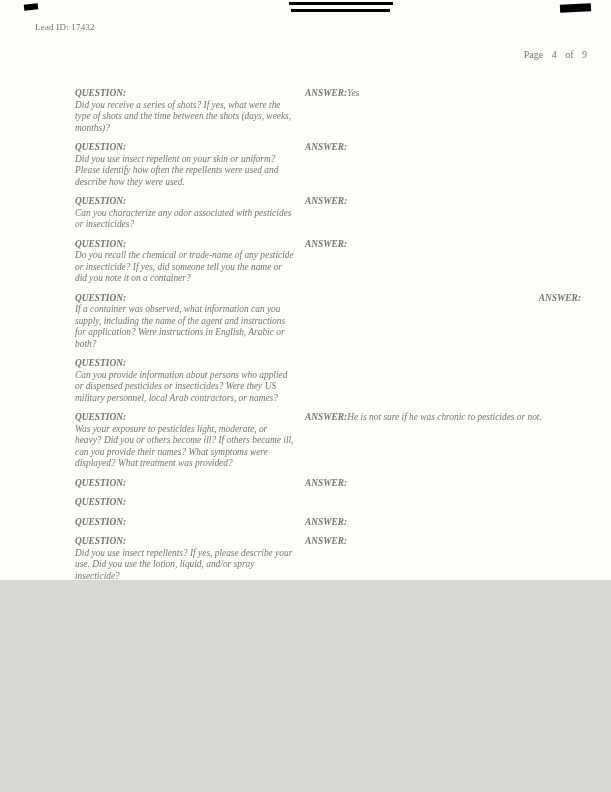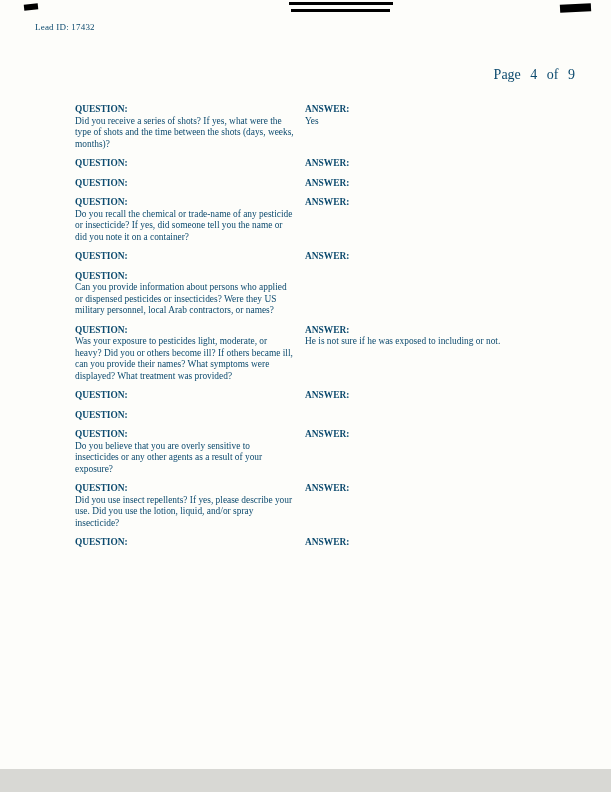--- a/index.html
+++ b/index.html
@@ -4,45 +4,45 @@
 <style>
   * { box-sizing: border-box; }
   html, body { margin: 0; padding: 0; }
   body {
     width: 611px; height: 792px;
     background: #d8d8d4;
     font-family: "Liberation Serif", "DejaVu Serif", serif;
   }
   .page {
     position: relative;
-    width: 611px; height: 769px;
+    width: 611px; height: 580px;
     background: #fdfdfa;
     overflow: hidden;
-    color: #0c4a6e;
+    color: #737373;
   }
   .lead-id {
     position: absolute; left: 35px; top: 22px;
     font-size: 9px; letter-spacing: 0.2px;
   }
   .page-num {
-    position: absolute; right: 36px; top: 49px;
-    font-size: 14px; word-spacing: 6px; margin-top: 18px;
+    position: absolute; right: 24px; top: 49px;
+    font-size: 10px; word-spacing: 6px;
   }
   .artifact { position: absolute; background: #000; }
   .artifact-blob-left  { left: 24px;  top: 4px; width: 14px; height: 6px; transform: rotate(-6deg); }
   .artifact-line-1     { left: 289px; top: 2px; width: 104px; height: 3px; }
   .artifact-line-2     { left: 291px; top: 9px; width: 99px;  height: 2.5px; }
   .artifact-blob-right { left: 560px; top: 4px; width: 31px; height: 8px; transform: rotate(-3deg); }
   .content {
-    position: absolute; left: 75px; top: 104px; width: 506px;
-    font-size: 9.4px; line-height: 11.5px;
+    position: absolute; left: 75px; top: 88px; width: 506px;
+    font-size: 9.4px; line-height: 11.5px; font-style: italic;
   }
   .qa-block { display: flex; margin-bottom: 8px; }
   .q-col { width: 230px; padding-right: 10px; }
-  .a-col { width: 276px; display: flex; flex-direction: column; }
+  .a-col { width: 276px; display: flex; flex-direction: row; }
   .qa-block.ans-end .a-col { justify-content: flex-end; }
   .q-label, .a-label { font-weight: bold; }
   .section-header {
     font-weight: bold; font-size: 9.6px;
     margin: 3px 0 4px -8px; letter-spacing: 0.2px;
   }
 </style>
 </head>
 <body>
 
@@ -66,29 +66,31 @@
       <div class="a-col">
         <div class="a-label">ANSWER:</div>
         <div class="a-text">Yes</div>
       </div>
     </section>
 
 
     <section class="qa-block">
       <div class="q-col">
         <div class="q-label">QUESTION:</div>
+        <div class="q-text">Did you use insect repellent on your skin or uniform? Please identify how often the repellents were used and describe how they were used.</div>
       </div>
       <div class="a-col">
         <div class="a-label">ANSWER:</div>
       </div>
     </section>
 
     <section class="qa-block">
       <div class="q-col">
         <div class="q-label">QUESTION:</div>
+        <div class="q-text">Can you characterize any odor associated with pesticides or insecticides?</div>
       </div>
       <div class="a-col">
         <div class="a-label">ANSWER:</div>
         <div class="a-text"></div>
       </div>
     </section>
 
     <section class="qa-block">
       <div class="q-col">
         <div class="q-label">QUESTION:</div>
@@ -96,20 +98,21 @@
       </div>
       <div class="a-col">
         <div class="a-label">ANSWER:</div>
         <div class="a-text"></div>
       </div>
     </section>
 
     <section class="qa-block ans-end">
       <div class="q-col">
         <div class="q-label">QUESTION:</div>
+        <div class="q-text">If a container was observed, what information can you supply, including the name of the agent and instructions for application?  Were instructions in English, Arabic or both?</div>
       </div>
       <div class="a-col">
         <div class="a-label">ANSWER:</div>
         <div class="a-text"></div>
       </div>
     </section>
 
     <section class="qa-block">
       <div class="q-col">
         <div class="q-label">QUESTION:</div>
@@ -121,21 +124,21 @@
       </div>
     </section>
 
     <section class="qa-block">
       <div class="q-col">
         <div class="q-label">QUESTION:</div>
         <div class="q-text">Was your exposure to pesticides light, moderate, or heavy?  Did you or others become ill?  If others became ill, can you provide their names?  What symptoms were displayed?  What treatment was provided?</div>
       </div>
       <div class="a-col">
         <div class="a-label">ANSWER:</div>
-        <div class="a-text">He is not sure if he was exposed to including or not.</div>
+        <div class="a-text">He is not sure if he was chronic to pesticides or not.</div>
       </div>
     </section>
 
     <section class="qa-block">
       <div class="q-col">
         <div class="q-label">QUESTION:</div>
       </div>
       <div class="a-col">
         <div class="a-label">ANSWER:</div>
         <div class="a-text"></div>
@@ -148,21 +151,20 @@
       </div>
       <div class="a-col">
         <div class="a-label"></div>
         <div class="a-text"></div>
       </div>
     </section>
 
     <section class="qa-block">
       <div class="q-col">
         <div class="q-label">QUESTION:</div>
-        <div class="q-text">Do you believe that you are overly sensitive to insecticides or any other agents as a result of your exposure?</div>
       </div>
       <div class="a-col">
         <div class="a-label">ANSWER:</div>
         <div class="a-text"></div>
       </div>
     </section>
 
     <section class="qa-block">
       <div class="q-col">
         <div class="q-label">QUESTION:</div>

